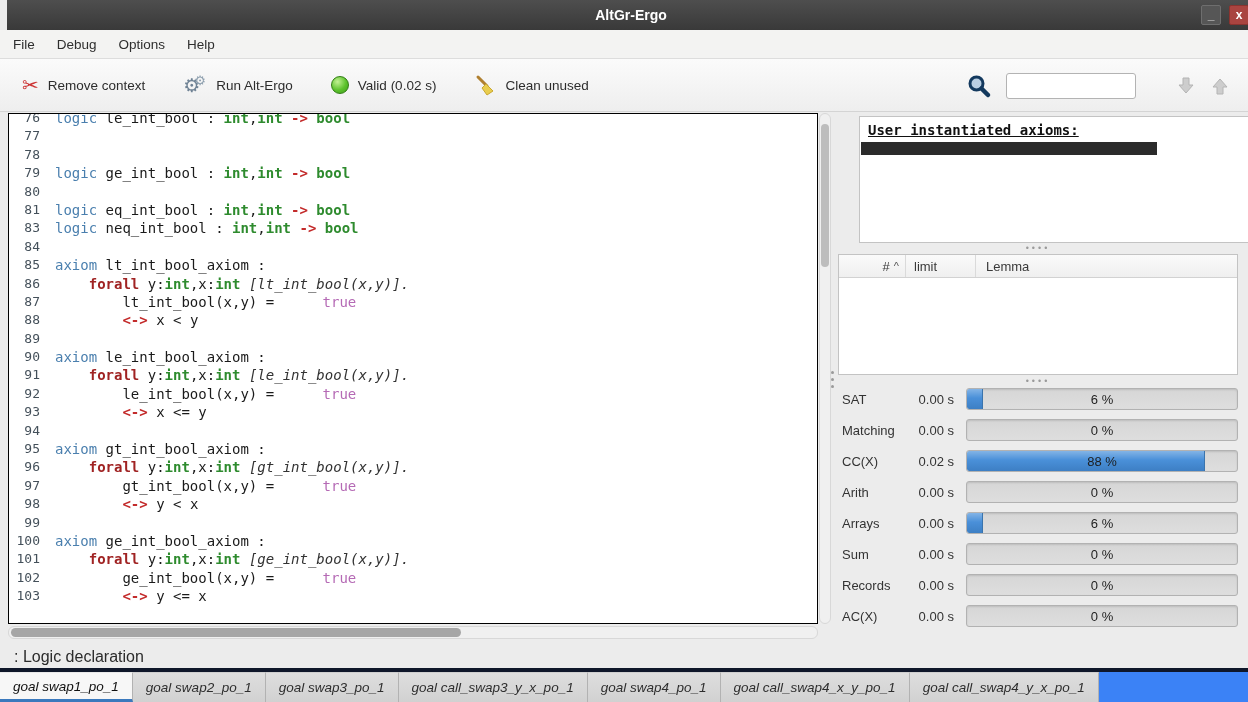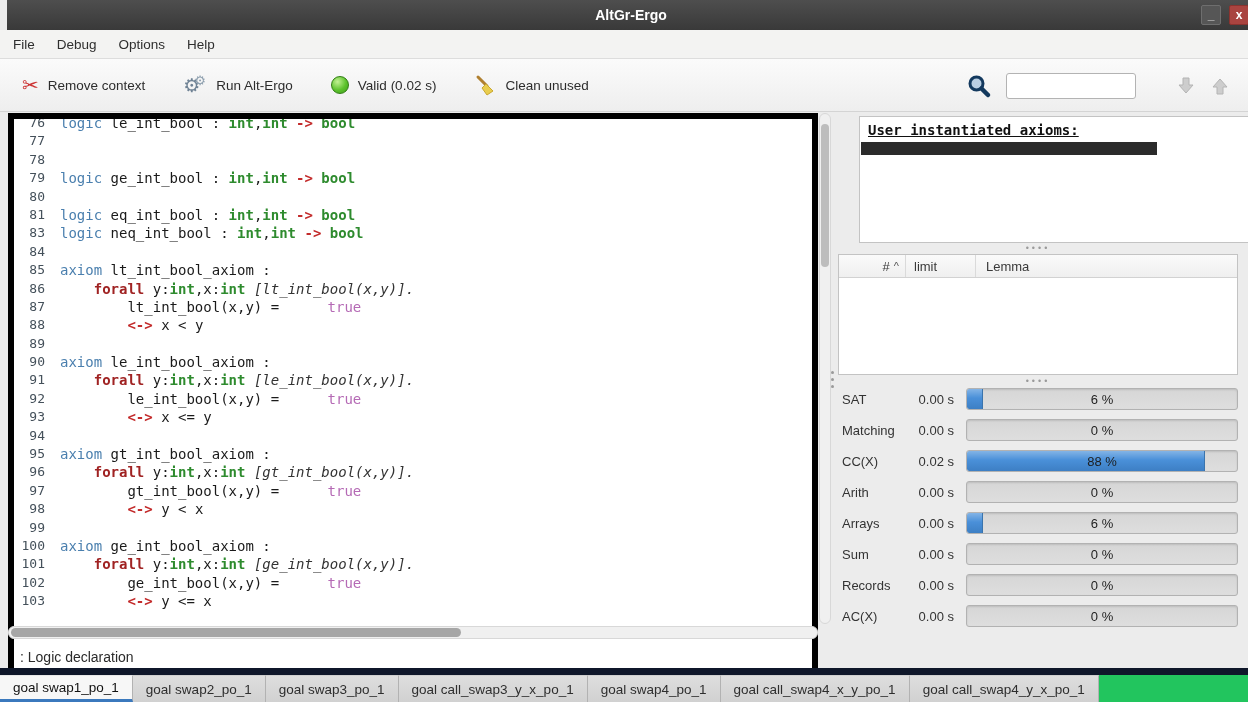--- a/index.html
+++ b/index.html
@@ -31,22 +31,22 @@
   .icon.gears { color:#6f8294; font-size:19px; line-height:19px; position:relative; width:24px; display:inline-block;}
   .icon.gears .gear2 { position:absolute; left:11px; top:-5px; font-size:13px; color:#8fa0af; }
   .valid-circle { width:18px; height:18px; border-radius:50%; border:1px solid #2f7d12;
     background:radial-gradient(circle at 35% 30%, #c2f193, #5cc22c 55%, #3f9e1a); display:inline-block; }
   .search-group { position:absolute; right:18px; top:0; height:53px; display:flex; align-items:center; gap:14px; }
   .search-group input { width:130px; height:26px; border:1px solid #b3b3b3; border-radius:3px;
     background:#ffffff; padding:0 6px; font-size:13px; font-family:"Liberation Sans",sans-serif; outline:none; }
   .jump-gap { width:12px; }
 
   
-  .editor { position:absolute; left:8px; top:113px; width:810px; height:590px; background:#ffffff;
-    border:6px solid #000000; overflow:hidden; }
+  .editor { position:absolute; left:8px; top:113px; width:810px; height:511px; background:#ffffff;
+    border:1px solid #000000; overflow:hidden; }
   .code-scroll { margin-top:-5px; }
   .code-row { display:flex; height:18.4px; white-space:pre; }
   .gutter { width:38px; text-align:right; padding-right:7px; color:#44505a;
     font-family:"DejaVu Sans Mono", monospace; font-size:13px; line-height:18.4px; flex:none; }
   .code-text { font-family:"DejaVu Sans Mono", monospace; font-size:14px; line-height:18.4px; padding-left:8px; color:#1a1a1a; }
   .tok-kw  { color:#4a7fae; }
   .tok-ty  { color:#2e8b2e; font-weight:bold; }
   .tok-op  { color:#c32b2b; font-weight:bold; }
   .tok-q   { color:#a02323; font-weight:bold; }
   .tok-tr  { color:#333333; font-style:italic; }
@@ -93,25 +93,25 @@
   .stat-time { width:50px; font-size:13px; color:#333; text-align:right; margin-right:12px; flex:none; }
   .stat-bar { position:relative; flex:1; height:22px; background:linear-gradient(#d6d6d6,#dedede);
     border:1px solid #b2b2b2; border-radius:3px; box-shadow:inset 0 1px 2px rgba(0,0,0,0.12); overflow:hidden; }
   .stat-fill { position:absolute; left:0; top:0; bottom:0;
     background:linear-gradient(#83b4e6,#4a90d9 45%,#3d7fc4); border-right:1px solid #3a74ad; border-radius:2px 0 0 2px; }
   .stat-pct { position:absolute; left:0; right:0; top:0; bottom:0; display:flex; align-items:center;
     justify-content:center; font-size:13px; color:#1e1e1e; }
 
   
   .statusbar { position:absolute; left:0; top:645px; width:1248px; height:23px;
-    display:flex; align-items:center; padding-left:20px; font-size:14px; color:#2b2b2b; }
-
-  
-  .tabbar { position:absolute; left:0; top:668px; width:1248px; height:34px; background:#22c55e;
-    border-top:7px solid #0f172a; display:flex; align-items:stretch; }
+    display:flex; align-items:center; padding-left:14px; font-size:16px; color:#2b2b2b; }
+
+  
+  .tabbar { position:absolute; left:0; top:668px; width:1248px; height:34px; background:#3b82f6;
+    border-top:4px solid #0f172a; display:flex; align-items:stretch;font-style:italic; }
   .tab { display:flex; align-items:center; padding:0 13px; font-size:13.5px; color:#2e2e2e;
     background:linear-gradient(#dedede,#d1d1d1); border-right:1px solid #b2b2b2; border-top:1px solid #cfcfcf;
     white-space:nowrap; }
   .tab.active { background:#f7f7f7; border-top:1px solid #e8e8e8; border-bottom:3px solid #3b79bd; color:#111; }
 </style>
 </head>
 <body>
 
 <div class="root">
 

